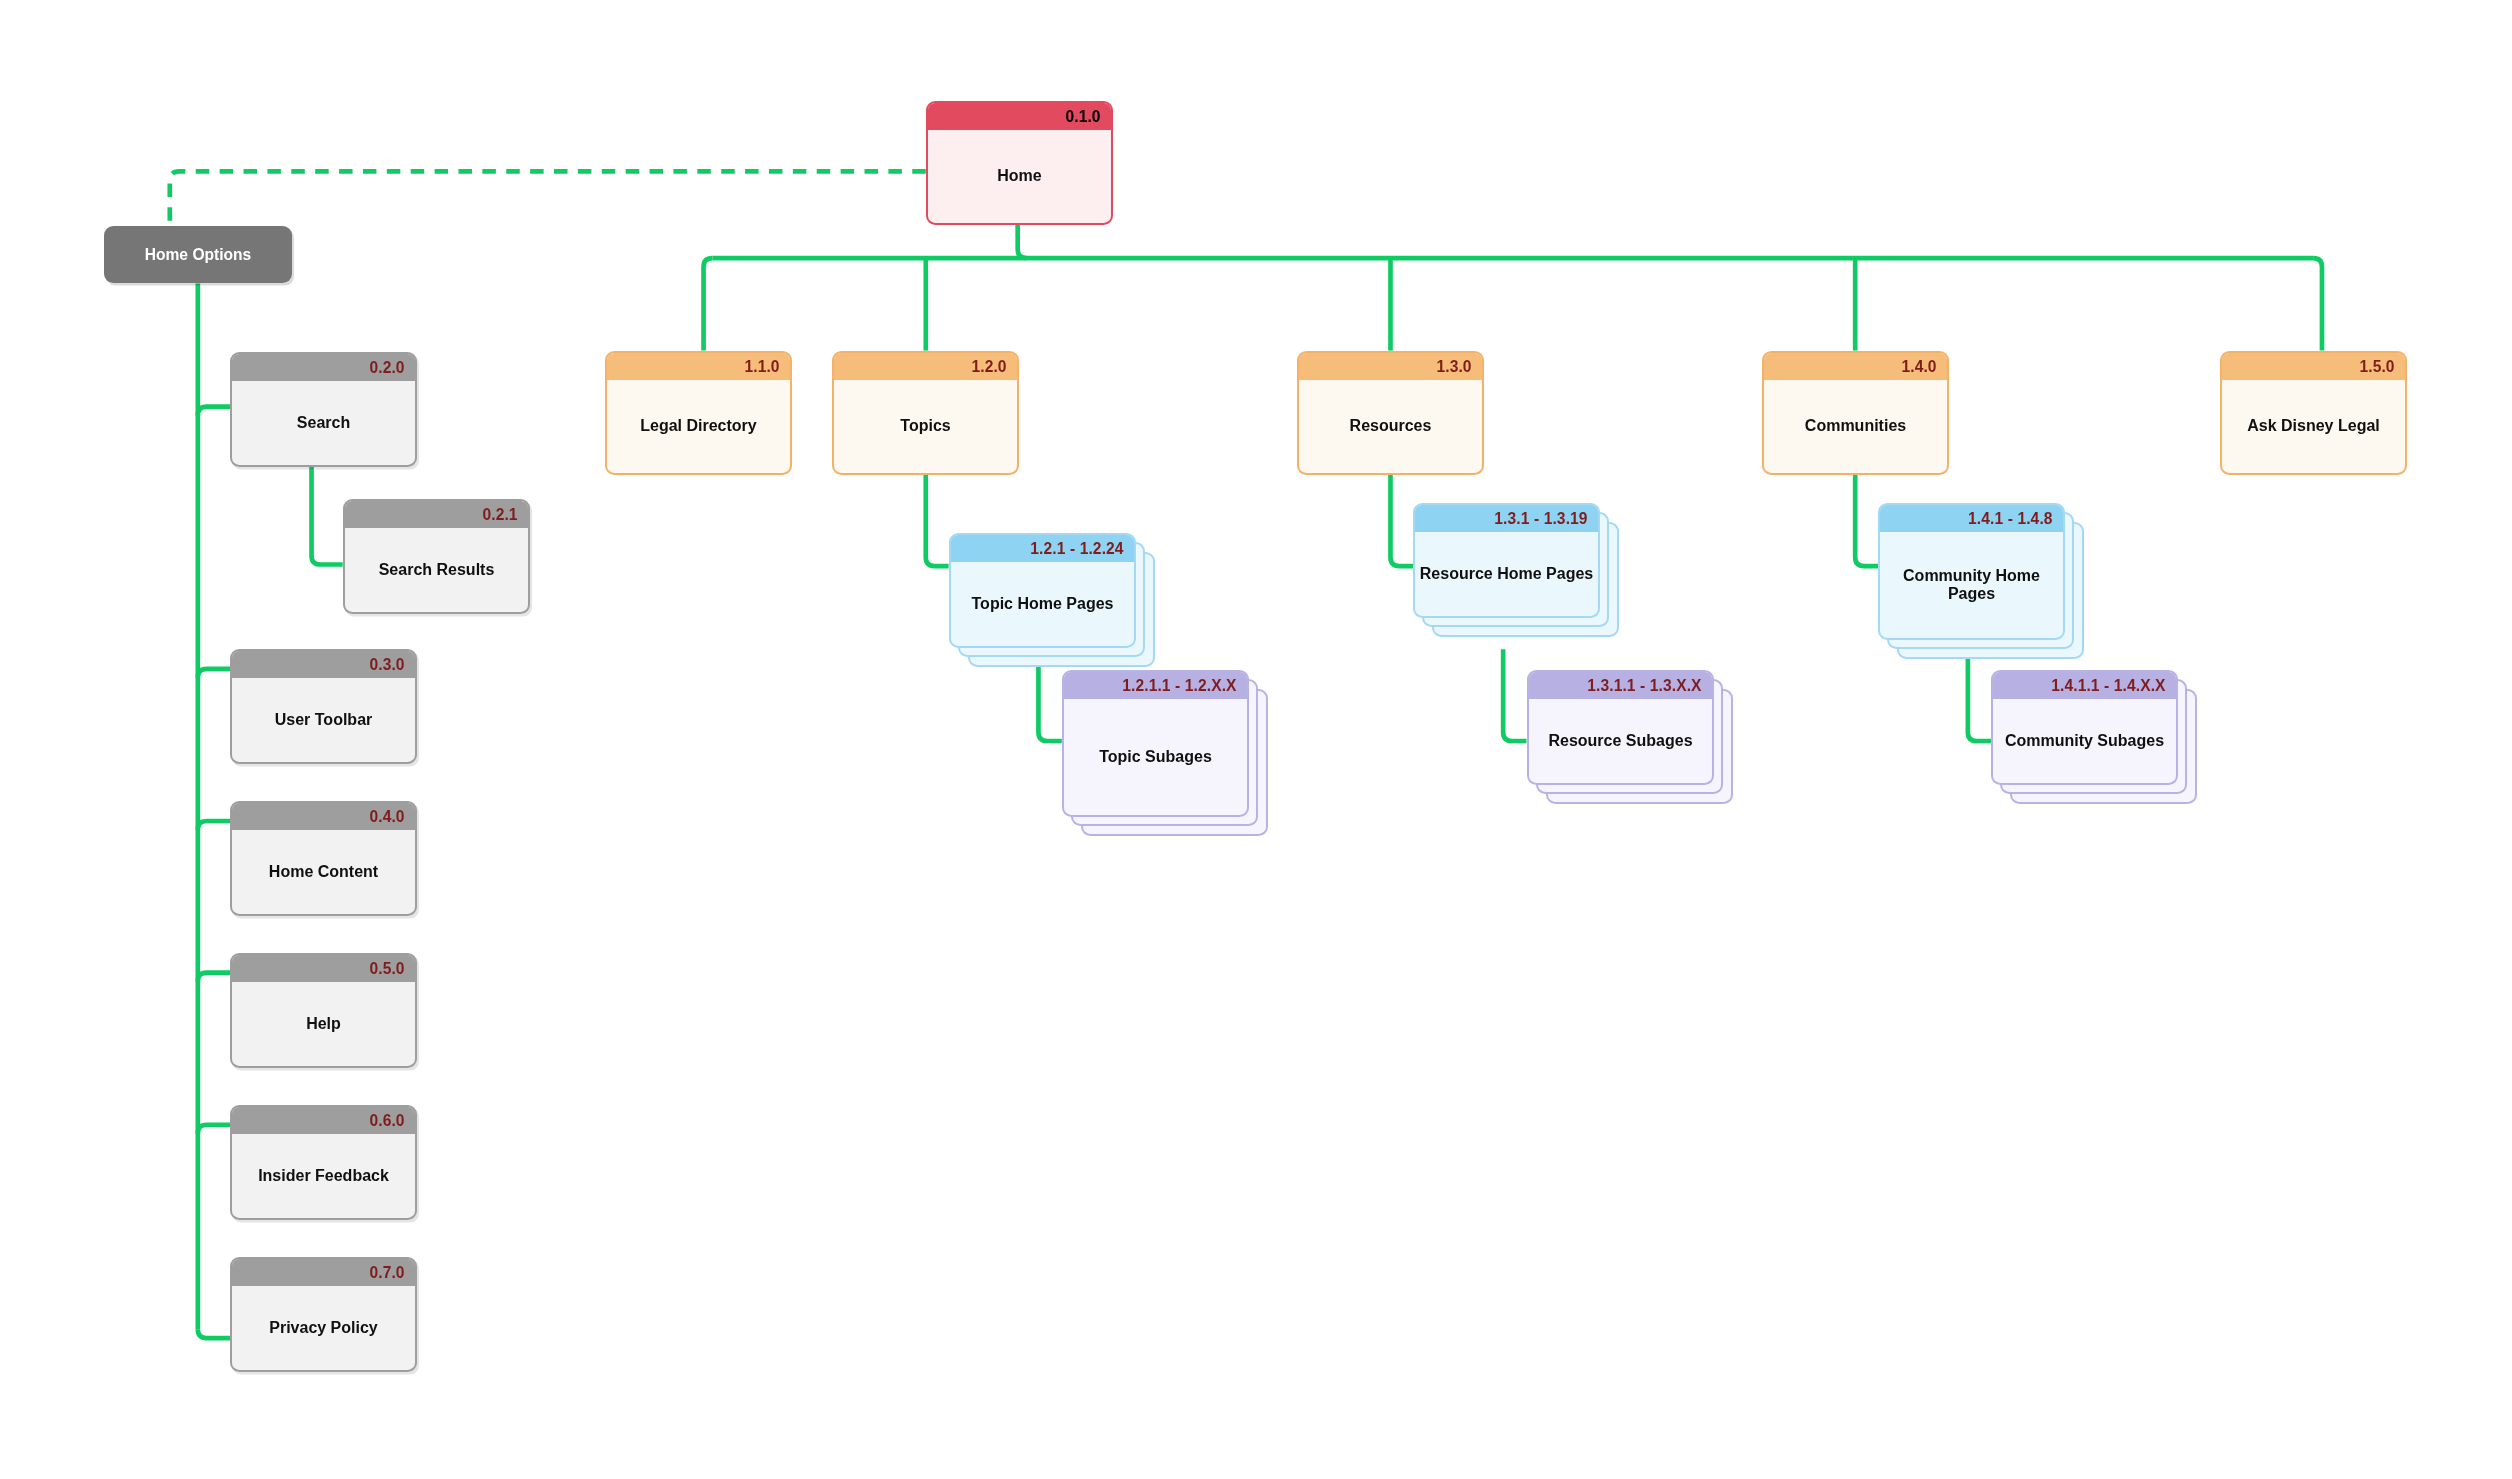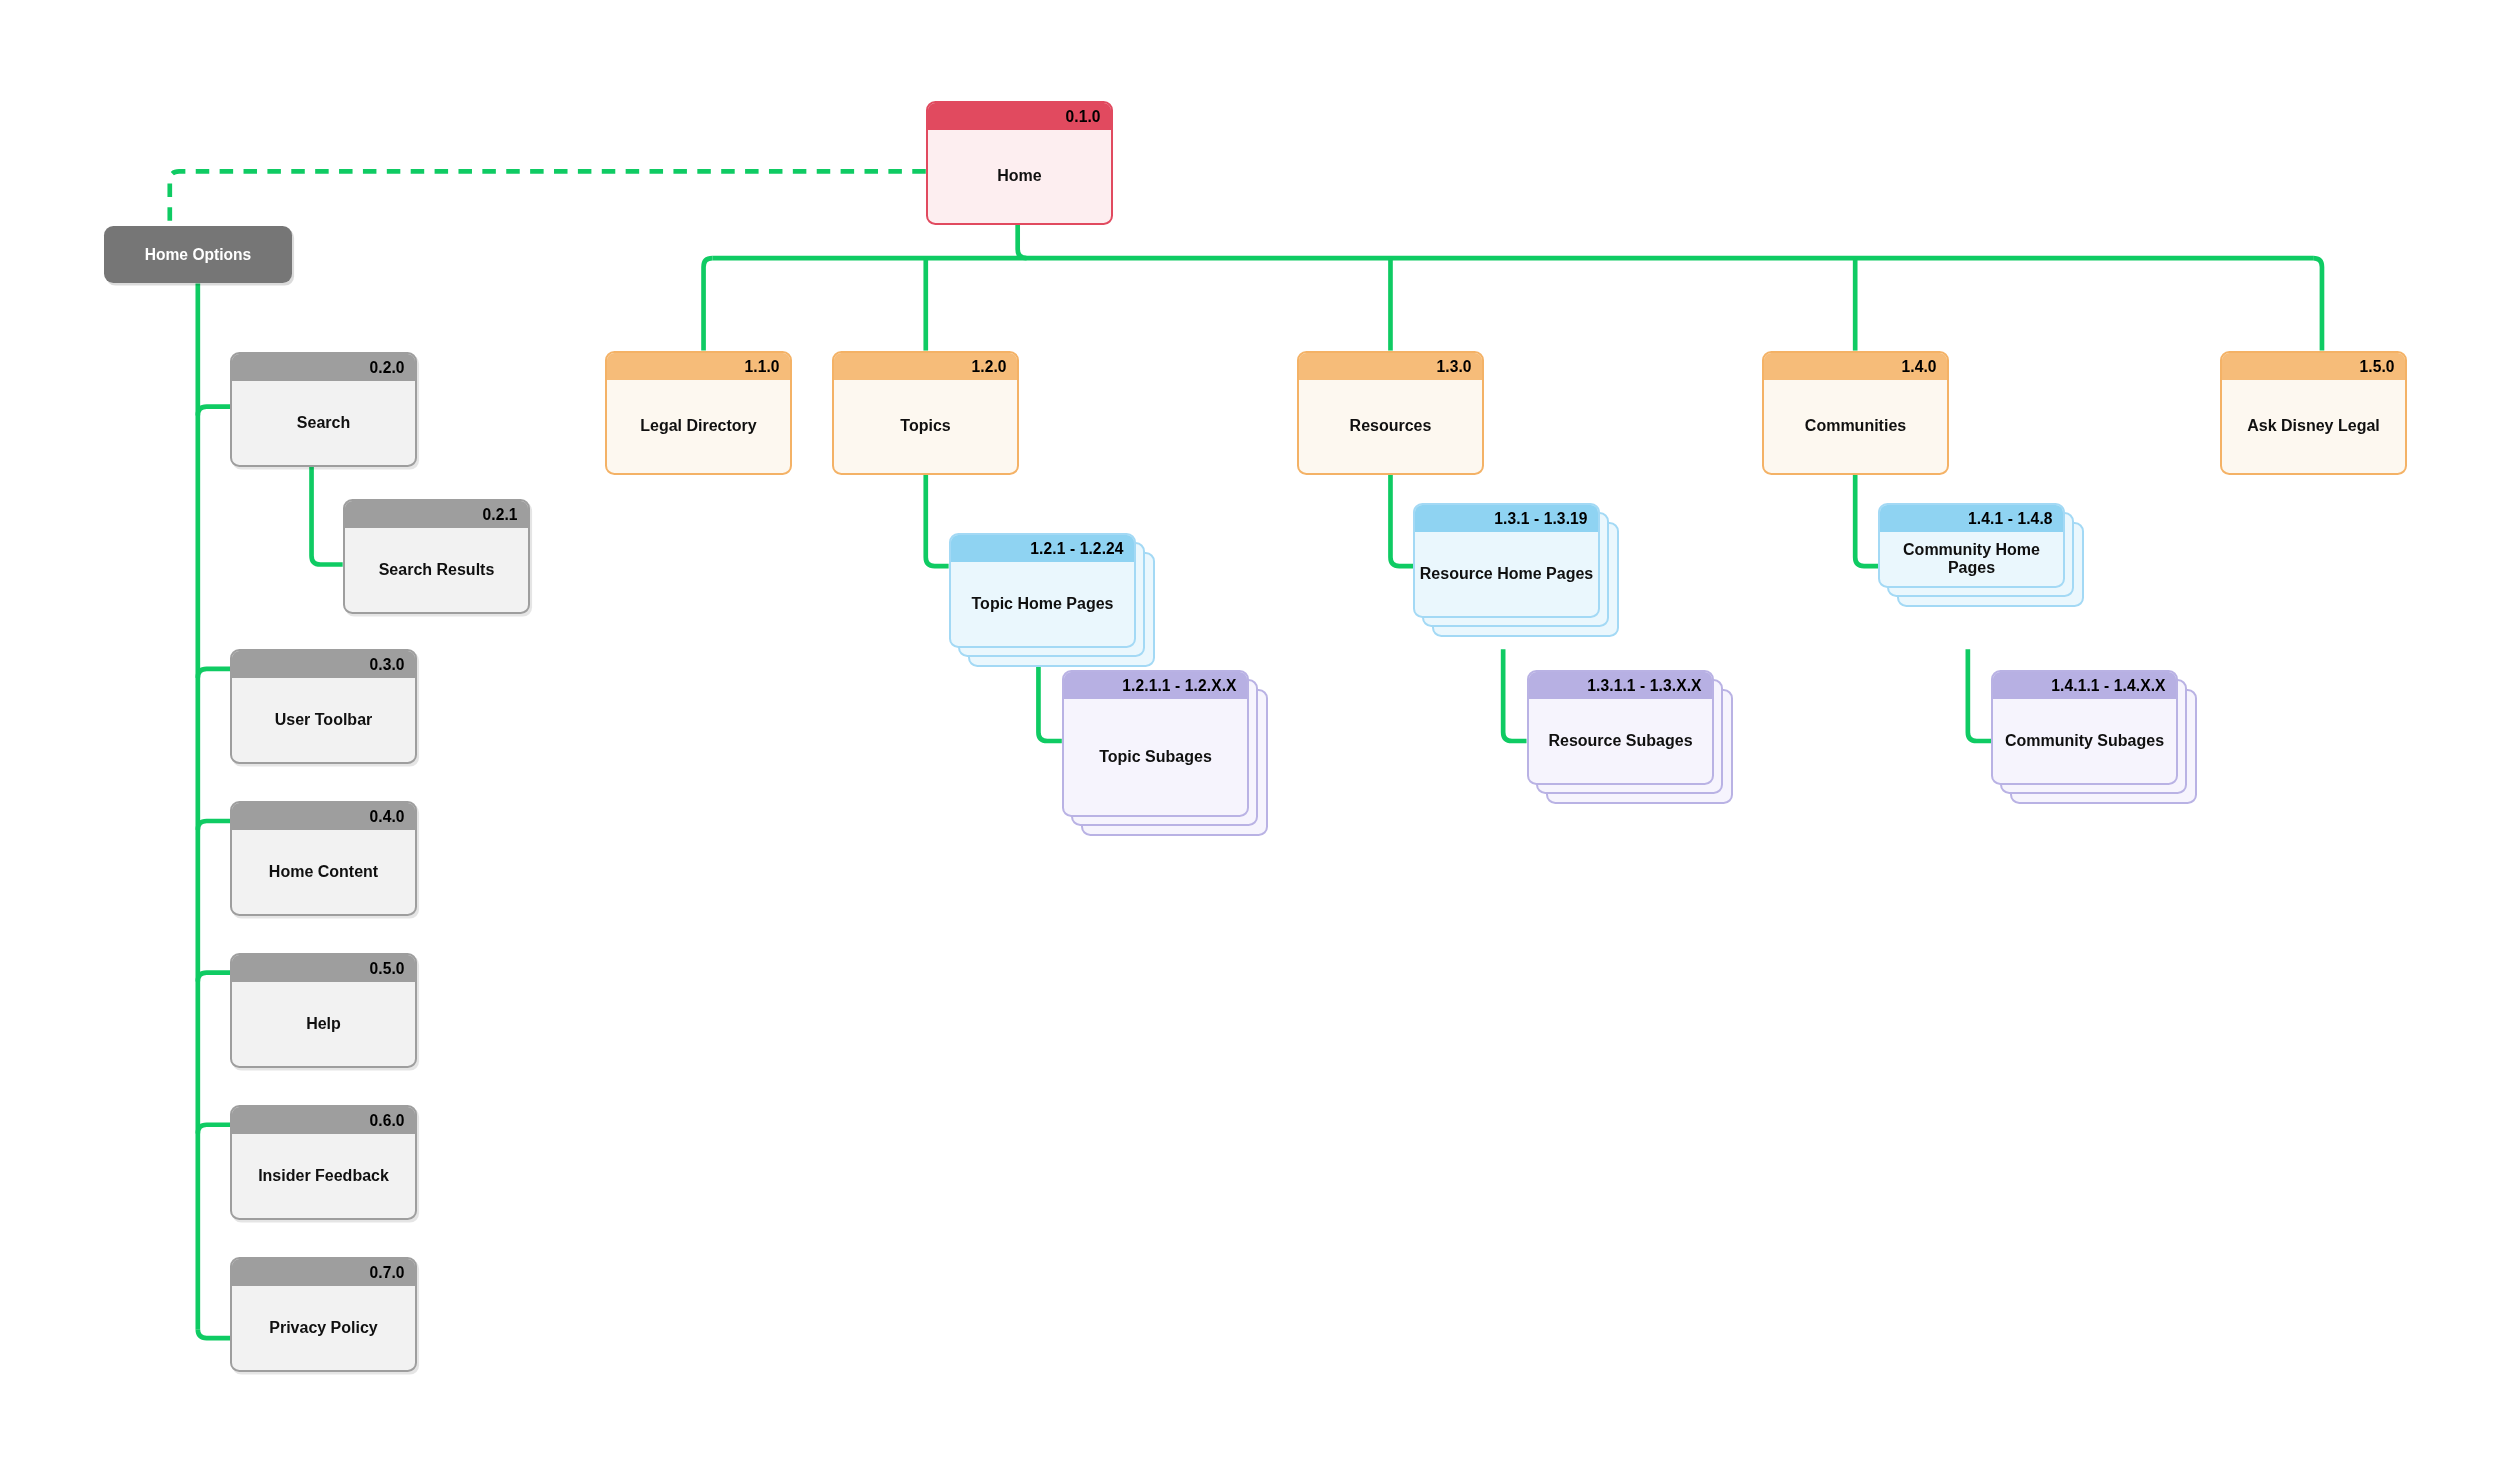--- a/index.html
+++ b/index.html
@@ -7,21 +7,21 @@
   #stage{position:relative;width:2512px;height:1480px;background:#ffffff;overflow:hidden;}
   svg#wires{position:absolute;left:0;top:0;width:2512px;height:1480px;pointer-events:none;}
 
   
   .node{position:absolute;box-sizing:border-box;border-radius:9.3px;overflow:visible;}
   .card{position:absolute;left:0;top:0;width:100%;height:100%;
         box-sizing:border-box;border-radius:9.3px;border:2.6px solid #bdbdbd;
         background:#f2f2f2;display:flex;flex-direction:column;overflow:hidden;}
   .card .hdr{height:27px;flex:0 0 27px;display:flex;align-items:center;
              justify-content:flex-end;padding-right:10.4px;background:#9e9e9e;}
-  .card .hdr .id{font-size:15.6px;font-weight:700;color:#000000;letter-spacing:0.1px;line-height:1;}
+  .card .hdr .id{font-size:15.6px;font-weight:700;color:#7f1d1d;letter-spacing:0.1px;line-height:1;}
   .card .body{flex:1 1 auto;display:flex;align-items:center;justify-content:center;}
   .card .ttl{font-size:16px;font-weight:700;color:#101010;text-align:center;line-height:1.15;}
 
   
   .node.root .card{border-color:#e14a5f;background:#fdeef0;}
   .node.root .card .hdr{background:#e14a5f;}
   .node.root .card .hdr .id{color:#000000;}
 
   
   .node.group .card{border:none;background:#767676;border-radius:9.3px;
@@ -269,21 +269,21 @@
     <div class="card">
       <div class="hdr">
         <span class="id">1.3.1 - 1.3.19</span>
       </div>
       <div class="body">
         <span class="ttl">Resource Home Pages</span>
       </div>
     </div>
   </div>
 
-  <div class="node blue" style="left:1878px;top:503px;width:187px;height:85px;">
+  <div class="node blue" style="left:1878px;top:503px;width:187px;height:137px;">
     <div class="stackpeel peel2"></div>
     <div class="stackpeel peel1"></div>
     <div class="card">
       <div class="hdr">
         <span class="id">1.4.1 - 1.4.8</span>
       </div>
       <div class="body">
         <span class="ttl">Community Home Pages</span>
       </div>
     </div>

